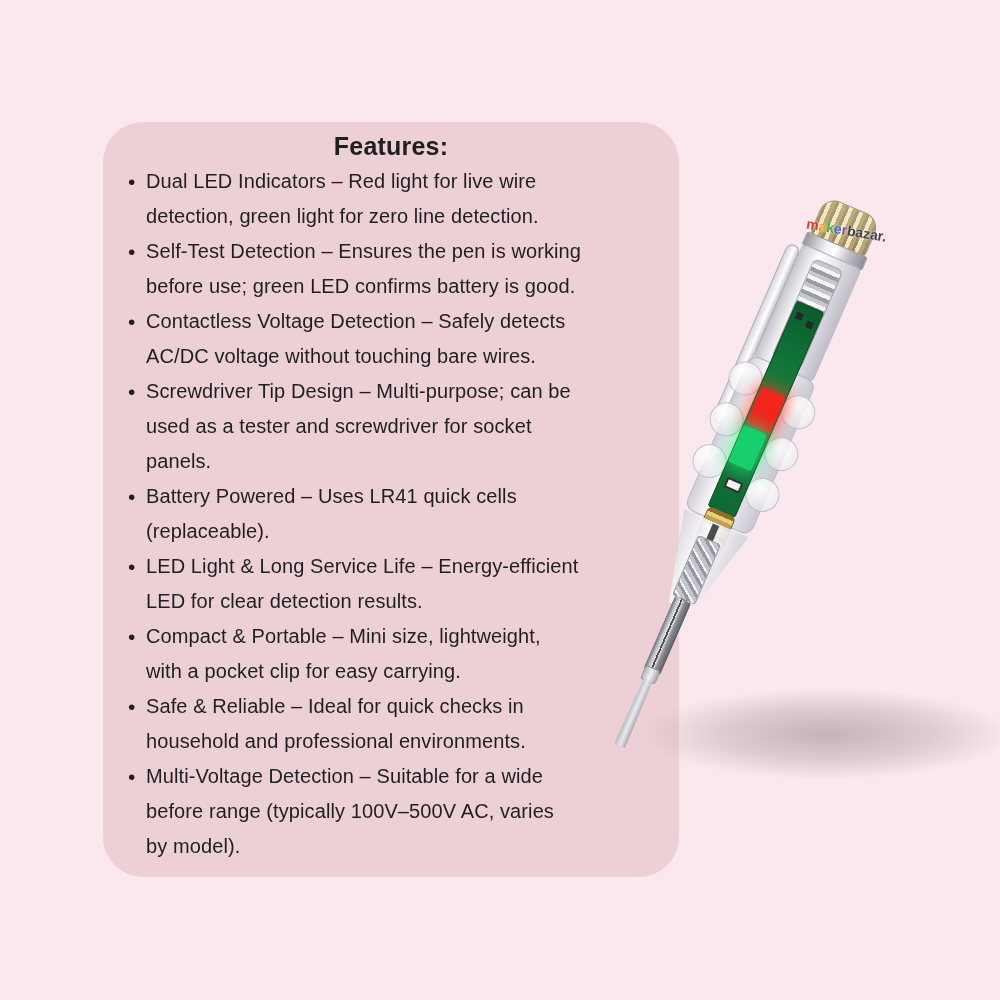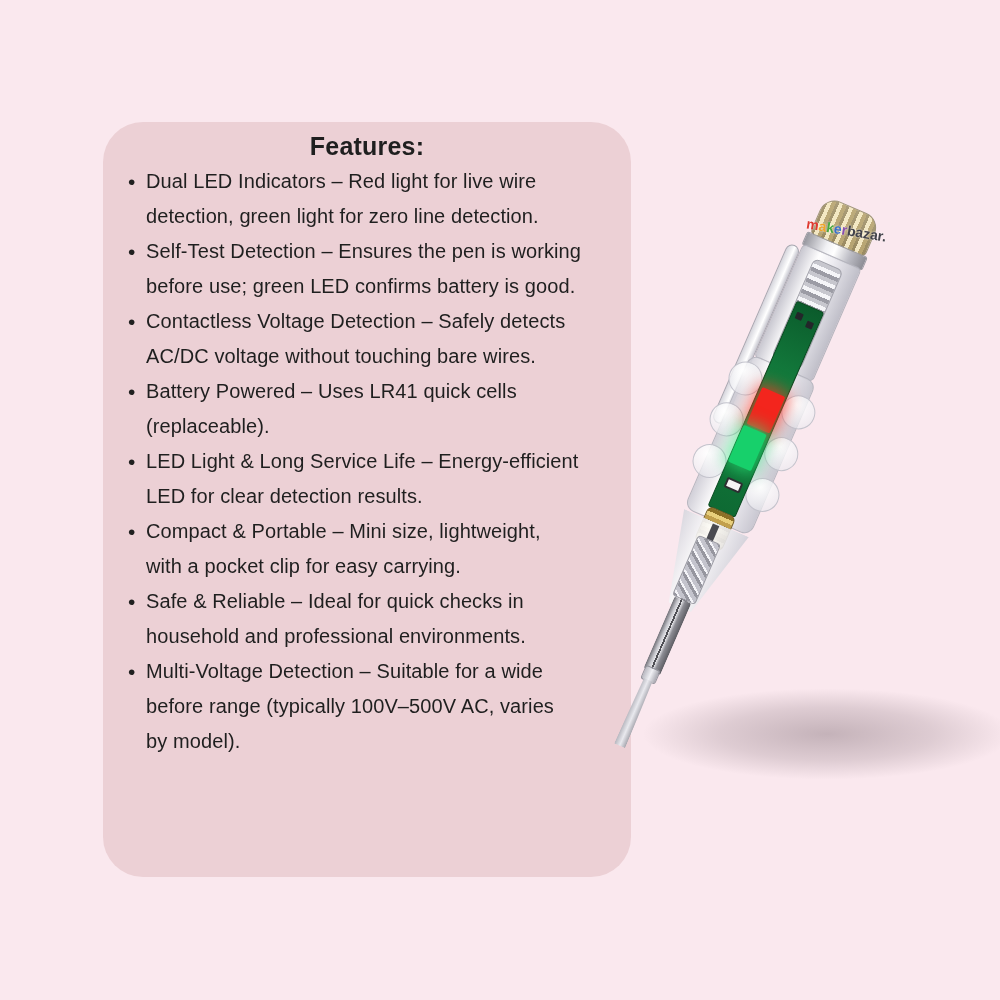--- a/index.html
+++ b/index.html
@@ -7,21 +7,21 @@
     width: 1000px; height: 1000px;
     overflow: hidden;
     font-family: "Liberation Sans", sans-serif;
     position: relative;
   }
 
   
   .card {
     position: absolute;
     left: 103px; top: 122px;
-    width: 528px; height: 755px;
+    width: 576px; height: 755px;
     border-radius: 40px;
     box-sizing: border-box;
     padding-top: 9px;
   }
   .card h1 {
     margin: 0;
     font-size: 25px;
     font-weight: bold;
     line-height: 30px;
     text-align: center;
@@ -189,20 +189,23 @@
 
 <div class="card" style="background-color: rgb(236, 208, 213); color: rgb(31, 31, 31);">
   <h1>Features:</h1>
   <ul>
     <li>Dual LED Indicators – Red light for live wire
 detection, green light for zero line detection.</li>
     <li>Self-Test Detection – Ensures the pen is working
 before use; green LED confirms battery is good.</li>
     <li>Contactless Voltage Detection – Safely detects
 AC/DC voltage without touching bare wires.</li>
+    <li>Screwdriver Tip Design – Multi-purpose; can be
+used as a tester and screwdriver for socket
+panels.</li>
     <li>Battery Powered – Uses LR41 quick cells
 (replaceable).</li>
     <li>LED Light &amp; Long Service Life – Energy-efficient
 LED for clear detection results.</li>
     <li>Compact &amp; Portable – Mini size, lightweight,
 with a pocket clip for easy carrying.</li>
     <li>Safe &amp; Reliable – Ideal for quick checks in
 household and professional environments.</li>
     <li>Multi-Voltage Detection – Suitable for a wide
 before range (typically 100V–500V AC, varies

